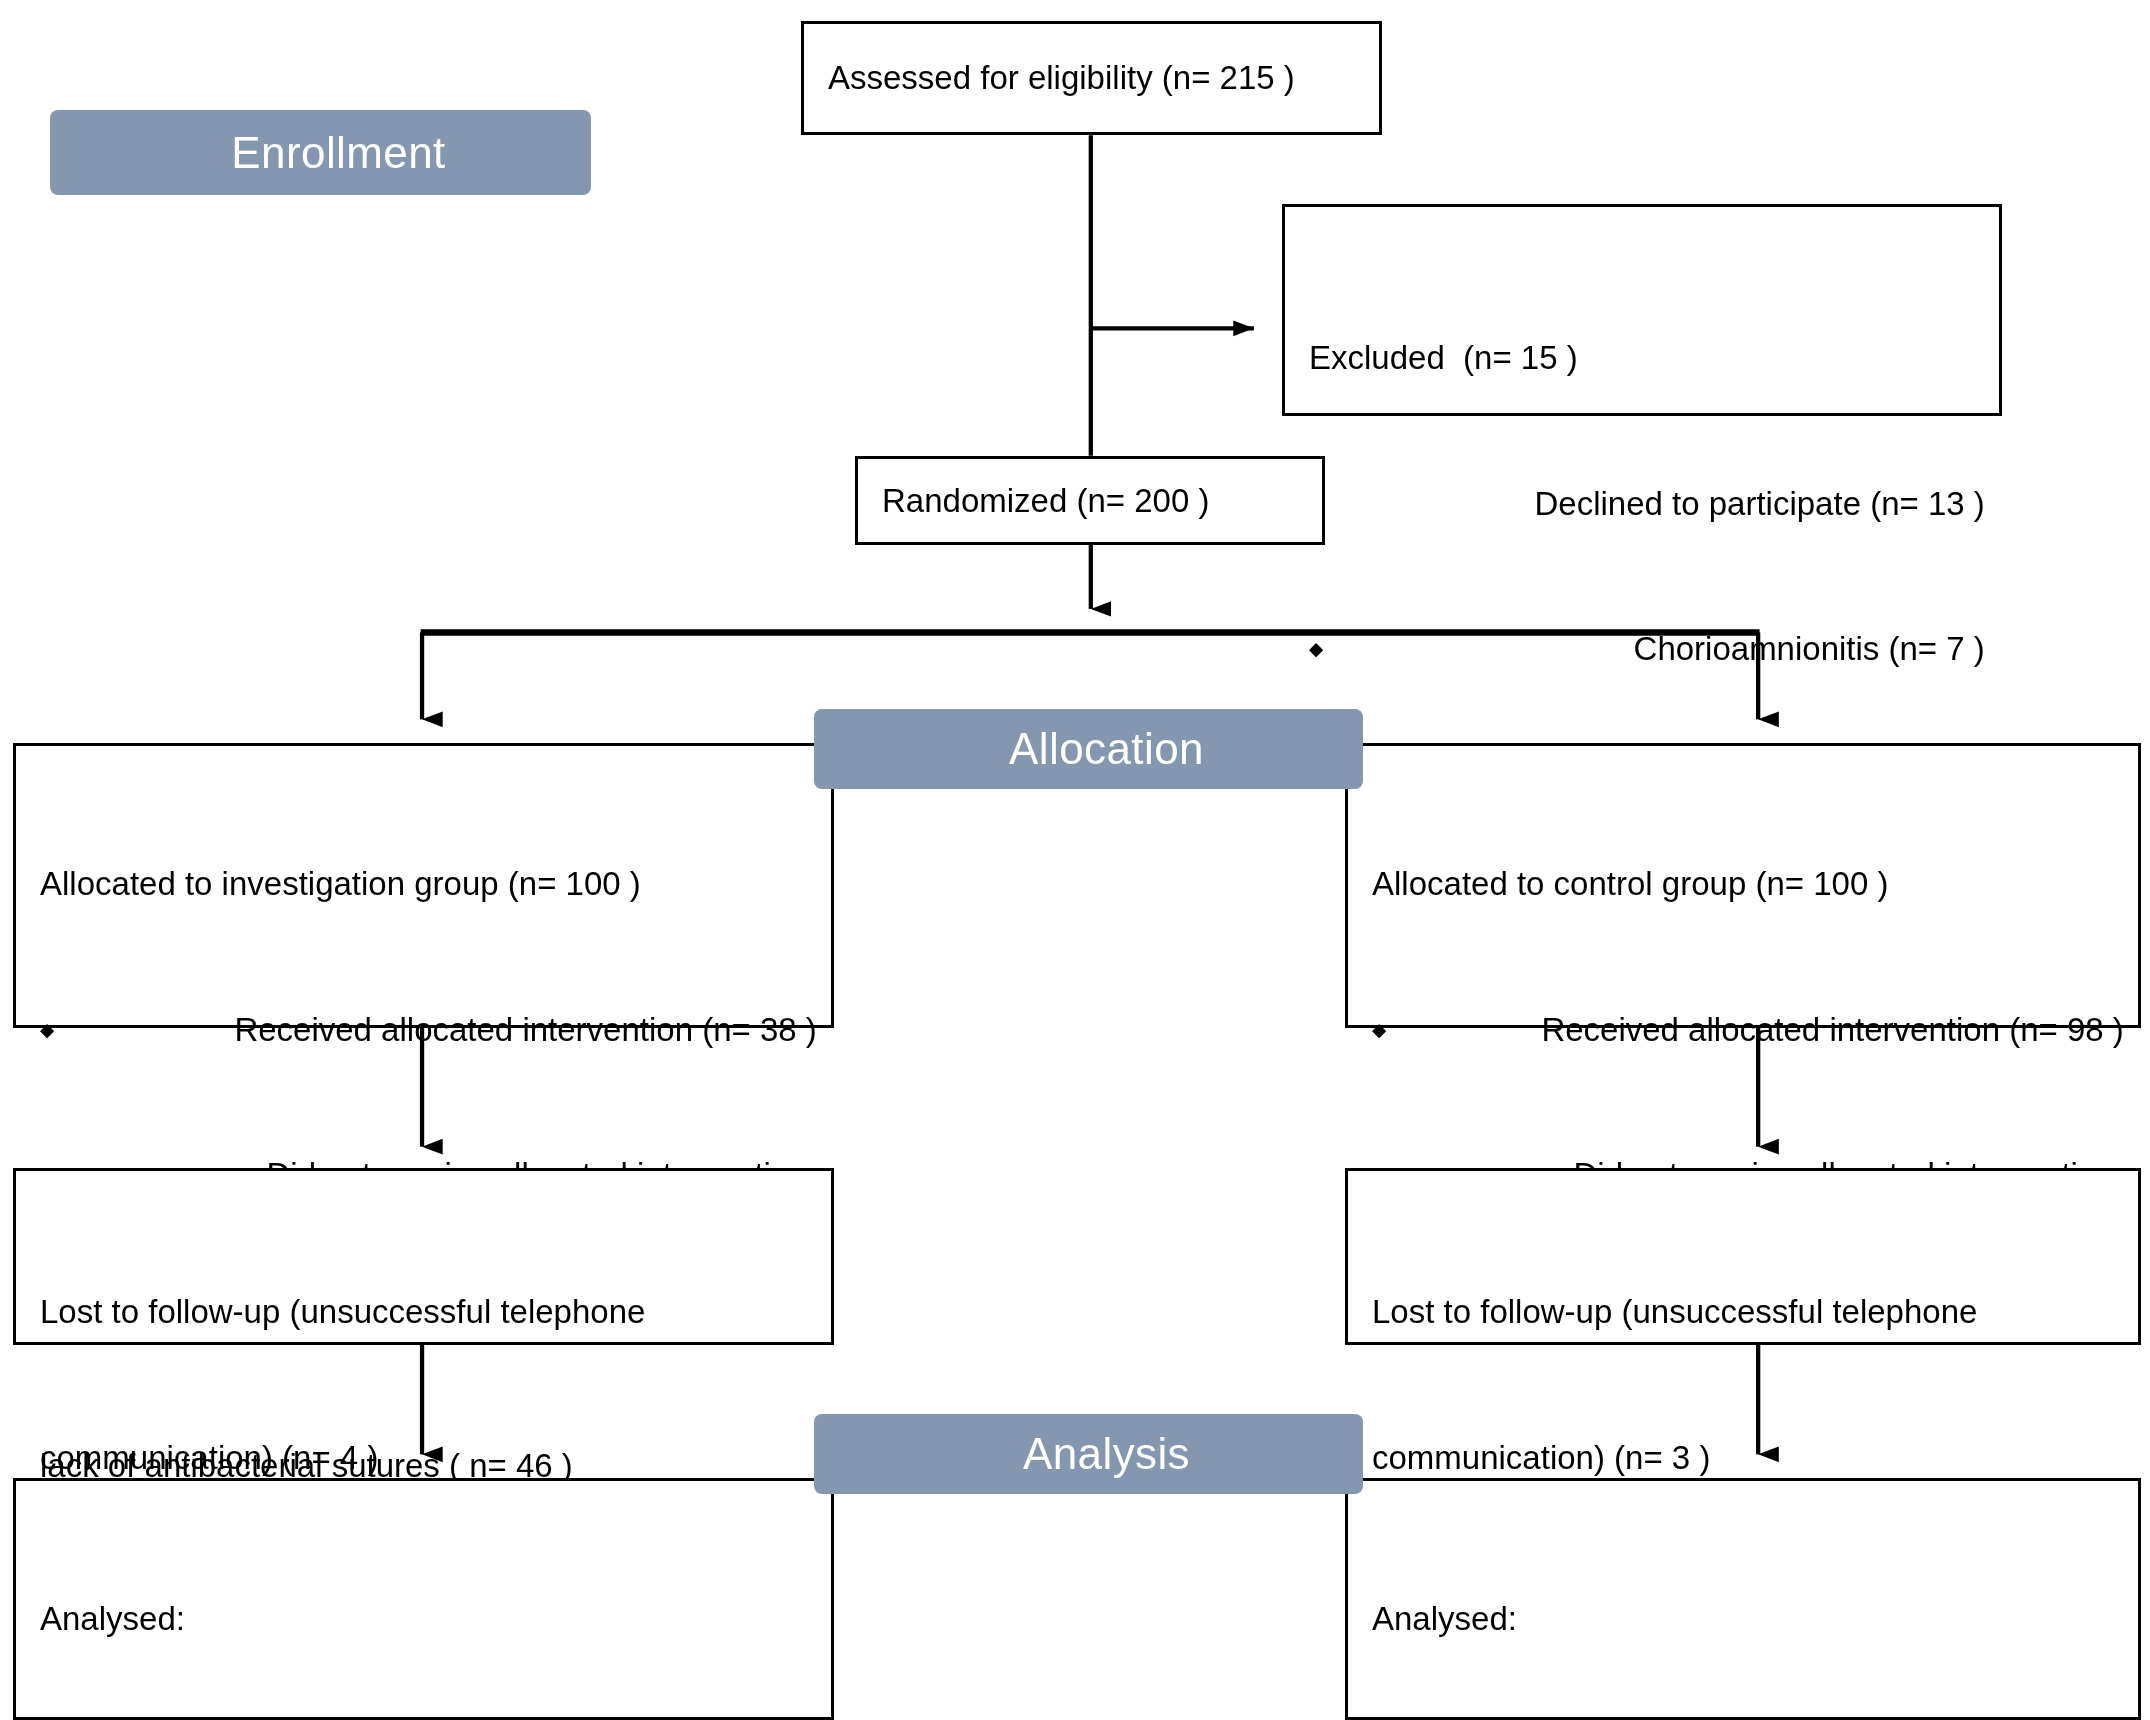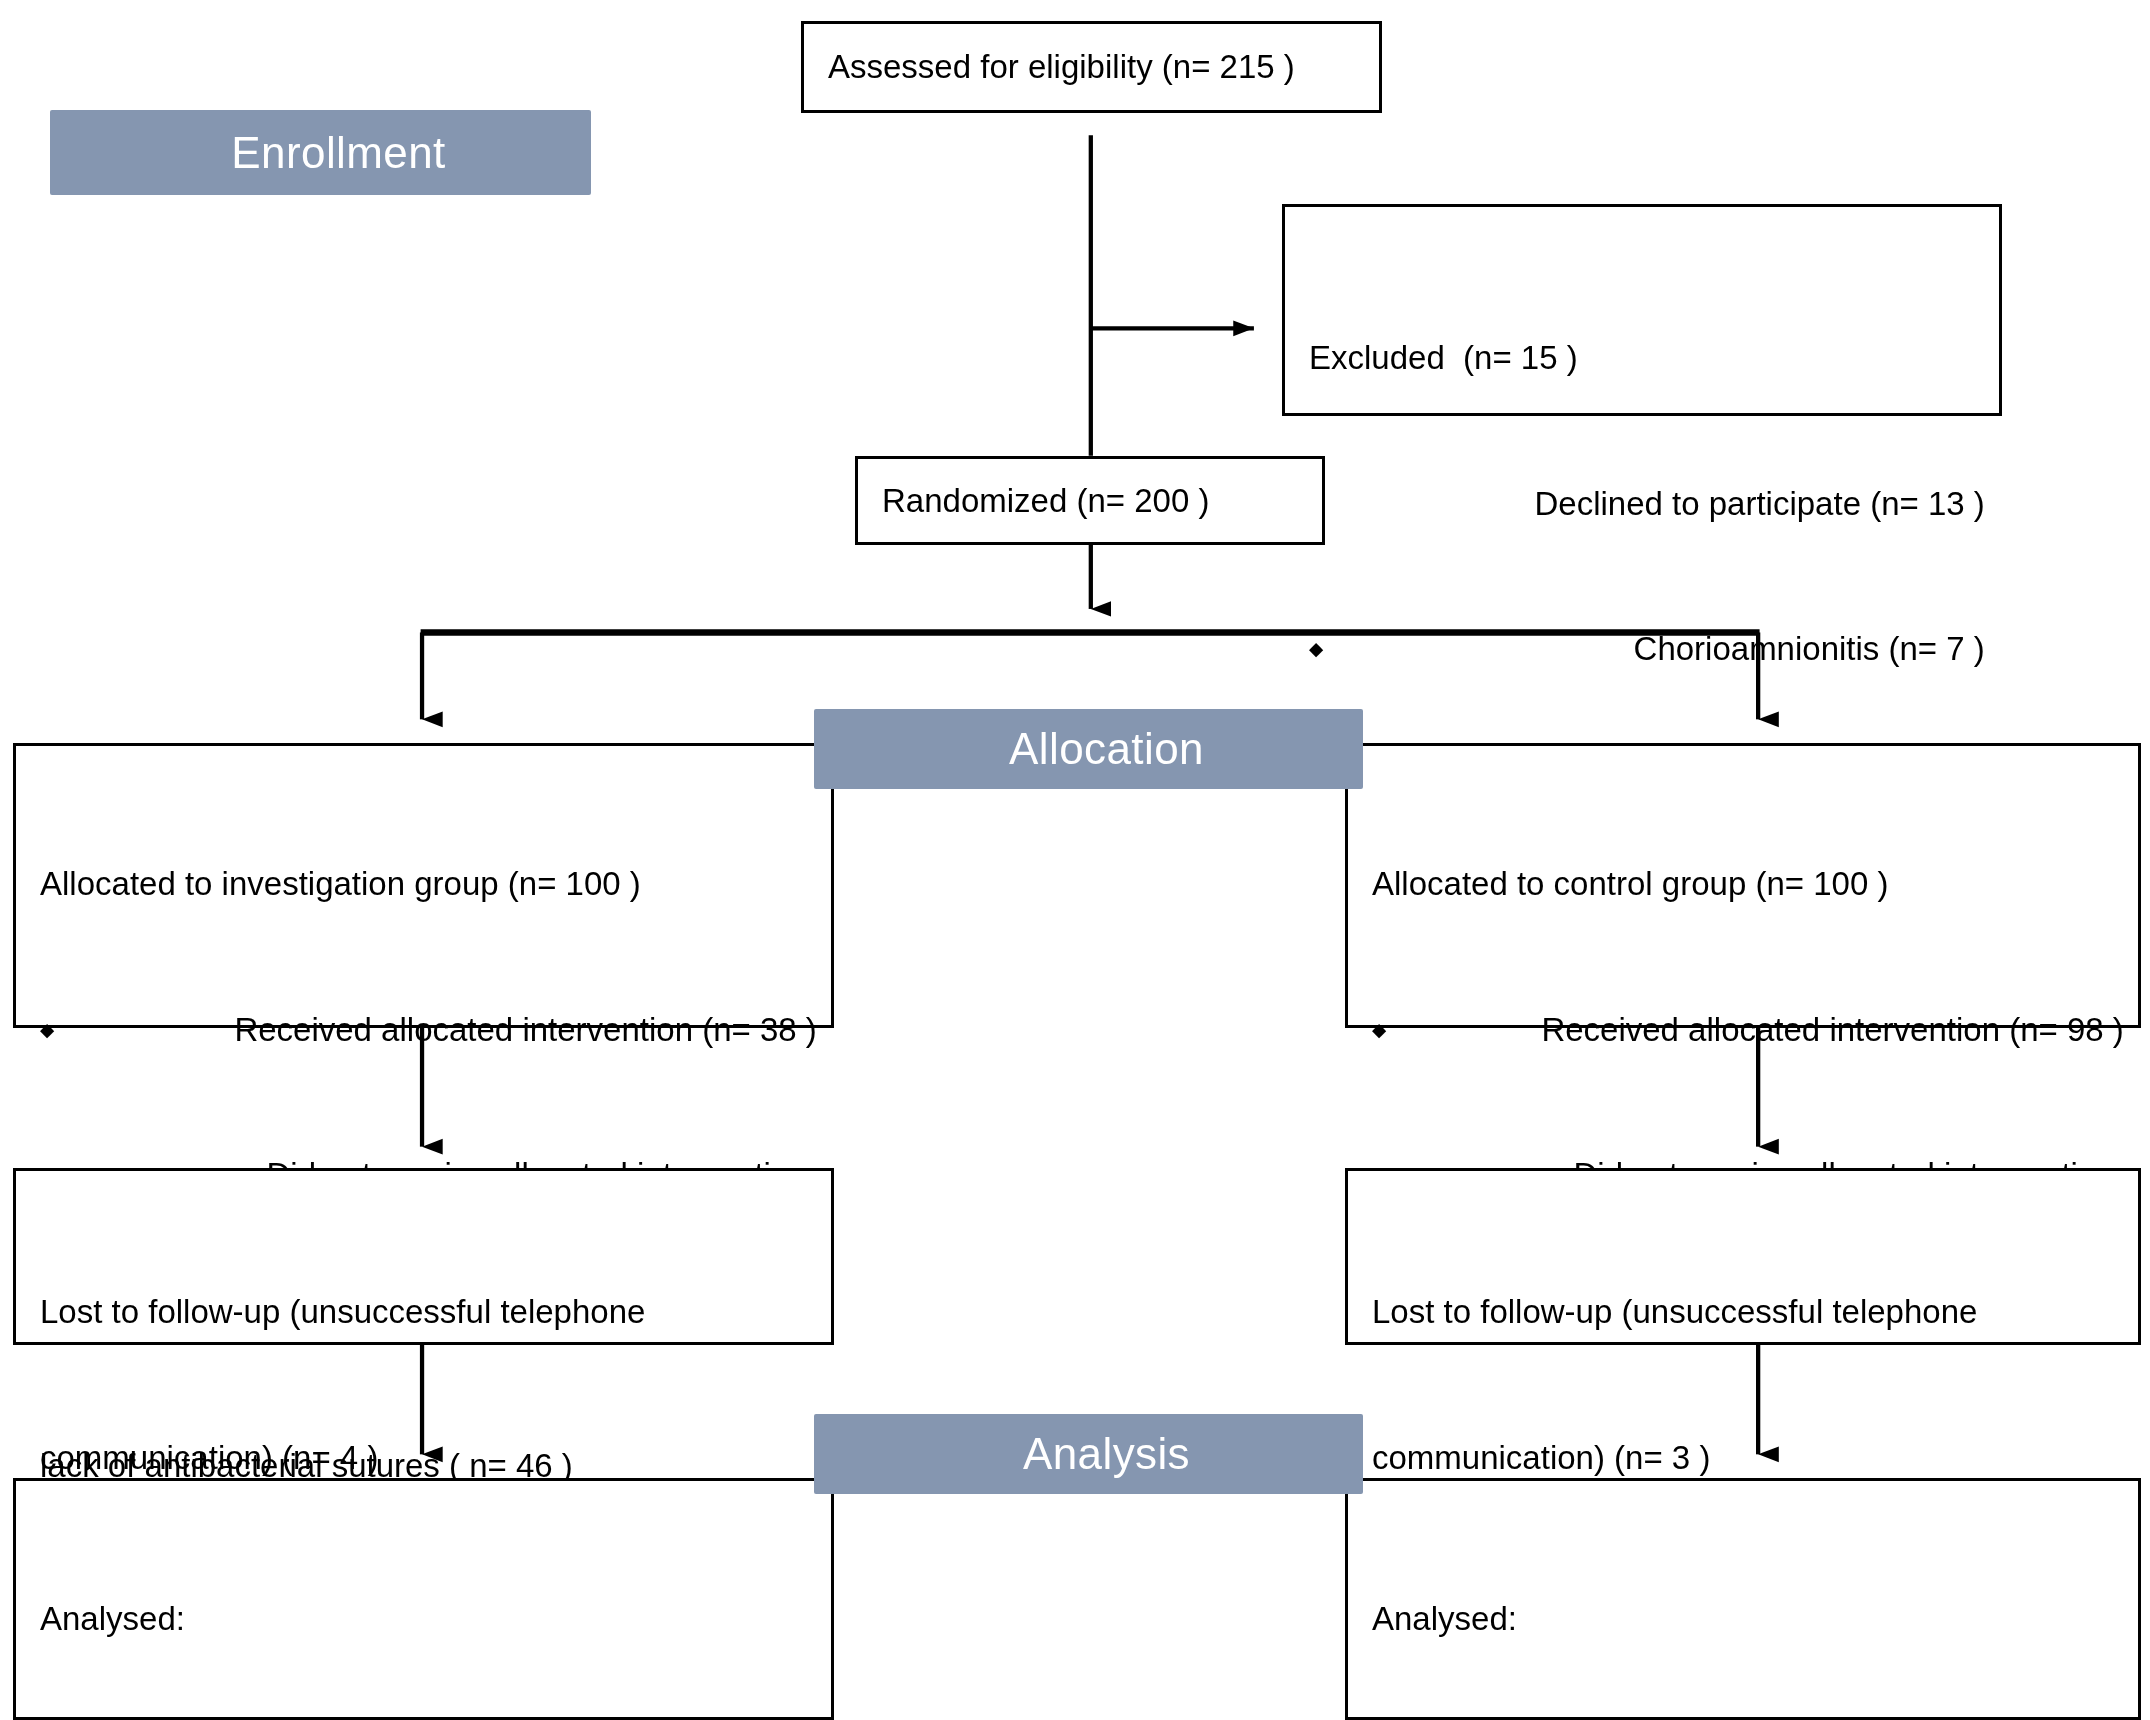--- a/index.html
+++ b/index.html
@@ -59,21 +59,21 @@
     position: absolute;
     left: 0;
     top: 0;
     font-size: 18.5px;
     line-height: 2.6;
   }
   .phase-banner {
     position: absolute;
     box-sizing: border-box;
     background: #8596b0;
-    border-radius: 2px;
+    border-radius: 8px;
     color: #ffffff;
     font-size: 44px;
     display: flex;
     align-items: center;
     justify-content: center;
     letter-spacing: 0.4px;
     z-index: 5;
     padding-left: 36px;
   }
 </style>
@@ -110,21 +110,21 @@
 
     <path d="M 592 1888 L 592 2042" stroke="#000000" stroke-width="6" fill="none" marker-end="url(#arrow-down)"></path>
 
     <path d="M 2468 1888 L 2468 2042" stroke="#000000" stroke-width="6" fill="none" marker-end="url(#arrow-down)"></path>
   </svg>
 
   <div class="phase-banner" style="left:50px; top:110px; width:541px; height:85px;">
     <span>Enrollment</span>
   </div>
 
-  <div class="node-box" style="left:801px; top:21.4px; width:581px; height:92px;">
+  <div class="node-box" style="left:801px; top:21.4px; width:581px; height:114px;">
     <div class="node-text centered-single">
       <span class="line">Assessed for eligibility (n= 215 )</span>
     </div>
   </div>
 
   <div class="node-box" style="left:1282px; top:204px; width:720px; height:212px;">
     <div class="node-text" style="top:30px;">
       <span class="line">Excluded  (n= 15 )</span>
       <span class="line bullet">Declined to participate (n= 13 )</span>
       <span class="line bullet">Chorioamnionitis (n= 7 )</span>

